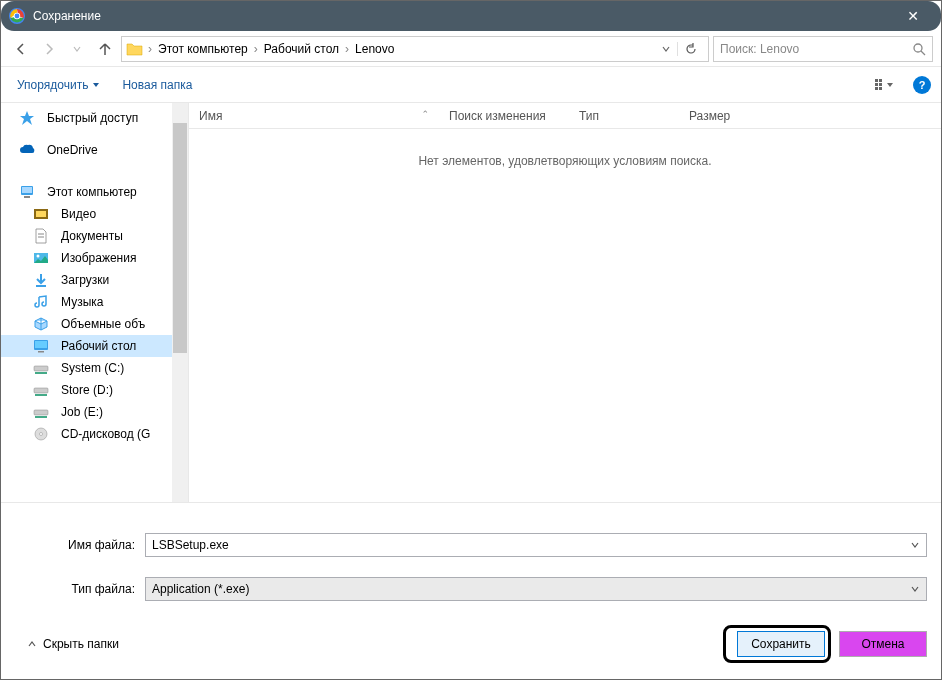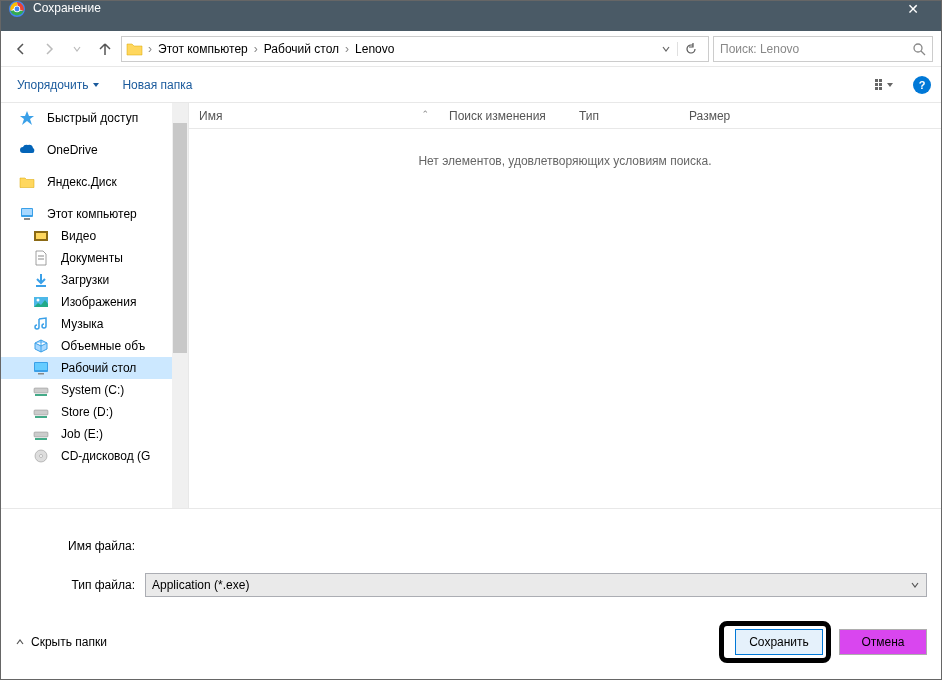--- a/index.html
+++ b/index.html
@@ -1,18 +1,18 @@
 <!DOCTYPE html>
 <html><head>
 <meta charset="utf-8">
 <style>
 * { box-sizing: border-box; margin: 0; padding: 0; font-family: "Segoe UI", Tahoma, sans-serif; font-size: 12px; }
 body { background: #fff; }
 .window { width: 942px; height: 680px; border: 1px solid #666; background: #fff; display: flex; flex-direction: column; }
-.titlebar { height: 30px; background: #4a5a66; color: #fff; display: flex; padding: 0 8px; }
+.titlebar { height: 30px; background: #4a5a66; color: #fff; display: flex; align-items: center; padding: 0 8px; border-radius: 13px; }
 .titlebar .icon { width: 16px; height: 16px; margin-right: 8px; }
 .titlebar .title { flex: 1; font-size: 12px; }
 .titlebar .close { width: 40px; text-align: center; font-size: 14px; cursor: pointer; }
 .navrow { height: 36px; display: flex; align-items: center; padding: 4px 8px; gap: 4px; border-bottom: 1px solid #e8e8e8; }
 .navbtn { width: 24px; height: 24px; display: flex; align-items: center; justify-content: center; color: #666; cursor: pointer; }
 .navbtn.disabled { color: #bbb; }
 .pathbox { flex: 1; height: 26px; border: 1px solid #ccc; background: #fff; display: flex; align-items: center; padding: 0 4px; }
 .pathbox .foldericon { width: 18px; height: 18px; margin-right: 2px; }
 .crumb { padding: 2px 4px; cursor: pointer; }
 .crumbsep { color: #888; padding: 0 2px; }
@@ -44,26 +44,26 @@
 .col.size { width: 100px; }
 .sortcaret { font-size: 9px; color: #888; }
 .filearea { flex: 1; display: flex; align-items: flex-start; justify-content: center; padding-top: 25px; color: #666; }
 .bottom { border-top: 1px solid #e8e8e8; padding: 10px 14px 6px 14px; }
 .bottrow { display: flex; align-items: center; margin-bottom: 8px; margin-top: 20px; }
 .bottrow label { width: 130px; text-align: right; padding-right: 10px; }
 .bottrow .field { flex: 1; height: 24px; border: 1px solid #abadb3; padding: 2px 6px; display: flex; align-items: center; background: #fff; }
 .bottrow .field.combo { background: #eaeaea; }
 .bottrow .field .val { flex: 1; }
 .bottrow .field .dd { color: #555; padding-left: 6px; cursor: pointer; }
-.actionrow { display: flex; align-items: center; padding: 10px 14px 16px 14px; }
+.actionrow { display: flex; align-items: center; padding: 10px 14px 16px 14px; margin-left: 12px; }
 .hidefolders { display: flex; align-items: center; gap: 6px; cursor: pointer; }
 .actionrow .spacer { flex: 1; }
 .btn { min-width: 88px; height: 26px; border: 1px solid #adadad; background: #d946ef; display: flex; align-items: center; justify-content: center; cursor: pointer; margin-left: 8px; }
 .btn.primary { border: 1px solid #0078d7; background: #e5f1fb; }
-.highlight { border: 5px solid #000000; border-radius: 8px; padding: 3px; display: inline-flex; }
+.highlight { border: 3px solid #000000; border-radius: 8px; padding: 3px; display: inline-flex; }
 svg { display: block; }
 </style>
 </head>
 <body>
 
 <div class="window">
 
   <div class="titlebar">
     <span class="icon">
       <svg viewBox="0 0 16 16">
@@ -173,28 +173,20 @@
       <div class="treespacer"></div>
       <div class="treeitem">
         <span class="treeicon">
             <svg viewBox="0 0 16 16">
               <path d="M4 11 Q1 11 1 8 Q1 5 4 5 Q5 2 9 3 Q13 2 14 6 Q16 7 15 10 Q15 11 13 11 Z" fill="#0364b8"></path>
             </svg>
           </span>
         <span>OneDrive</span>
       </div>
       <div class="treespacer"></div>
-      <div class="treeitem">
-        <span class="treeicon">
-            <svg viewBox="0 0 16 16">
-              <path d="M1 4 h5 l1.5 1.5 h7.5 v8 h-14 z" fill="#ffd75e" stroke="#d9a400" stroke-width="0.5"></path>
-            </svg>
-          </span>
-        <span>Яндекс.Диск</span>
-      </div>
       <div class="treespacer"></div>
       <div class="treeitem">
         <span class="treeicon">
             <svg viewBox="0 0 16 16">
               <rect x="2" y="2" width="12" height="9" rx="1" fill="#3aa0e8"></rect>
               <rect x="3" y="3" width="10" height="6" fill="#a8d8ff"></rect>
               <rect x="5" y="12" width="6" height="2" fill="#888"></rect>
             </svg>
           </span>
         <span>Этот компьютер</span>
@@ -214,34 +206,34 @@
               <path d="M3 1 h7 l3 3 v11 h-10 z" fill="#fff" stroke="#888" stroke-width="0.8"></path>
               <line x1="5" y1="6" x2="11" y2="6" stroke="#888"></line>
               <line x1="5" y1="9" x2="11" y2="9" stroke="#888"></line>
             </svg>
           </span>
         <span>Документы</span>
       </div>
       <div class="treeitem l1">
         <span class="treeicon">
             <svg viewBox="0 0 16 16">
-              <path d="M8 2 v8 M4 7 l4 4 l4 -4 M3 14 h10" stroke="#3aa0e8" stroke-width="2" fill="none"></path>
-            </svg>
-          </span>
-        <span>Загрузки</span>
-      </div>
-      <div class="treeitem l1">
-        <span class="treeicon">
-            <svg viewBox="0 0 16 16">
               <rect x="1" y="3" width="14" height="10" fill="#4db8e8"></rect>
               <circle cx="5" cy="6" r="1.5" fill="#fff"></circle>
               <path d="M1 13 l4 -4 l3 2 l4 -5 l3 4 v3 z" fill="#2a8"></path>
             </svg>
           </span>
         <span>Изображения</span>
+      </div>
+      <div class="treeitem l1">
+        <span class="treeicon">
+            <svg viewBox="0 0 16 16">
+              <path d="M8 2 v8 M4 7 l4 4 l4 -4 M3 14 h10" stroke="#3aa0e8" stroke-width="2" fill="none"></path>
+            </svg>
+          </span>
+        <span>Загрузки</span>
       </div>
       <div class="treeitem l1">
         <span class="treeicon">
             <svg viewBox="0 0 16 16">
               <path d="M6 3 v8 a2 2 0 1 1 -2 -2 M6 3 l7 -1 v8 a2 2 0 1 1 -2 -2" stroke="#3aa0e8" stroke-width="1.5" fill="none"></path>
             </svg>
           </span>
         <span>Музыка</span>
       </div>
       <div class="treeitem l1">
@@ -313,20 +305,28 @@
         <div class="col type">Тип</div>
         <div class="col size">Размер</div>
       </div>
       <div class="filearea">Нет элементов, удовлетворяющих условиям поиска.</div>
     </div>
   </div>
 
   <div class="bottom">
     <div class="bottrow">
       <label>Имя файла:</label>
+      <div class="field">
+        <span class="val">LSBSetup.exe</span>
+        <span class="dd">
+            <svg width="10" height="10" viewBox="0 0 10 10">
+              <path d="M2 3 L5 7 L8 3" stroke="#555" stroke-width="1.2" fill="none"></path>
+            </svg>
+          </span>
+      </div>
     </div>
     <div class="bottrow">
       <label>Тип файла:</label>
       <div class="field combo">
         <span class="val">Application (*.exe)</span>
         <span class="dd">
             <svg width="10" height="10" viewBox="0 0 10 10">
               <path d="M2 3 L5 7 L8 3" stroke="#555" stroke-width="1.2" fill="none"></path>
             </svg>
           </span>

